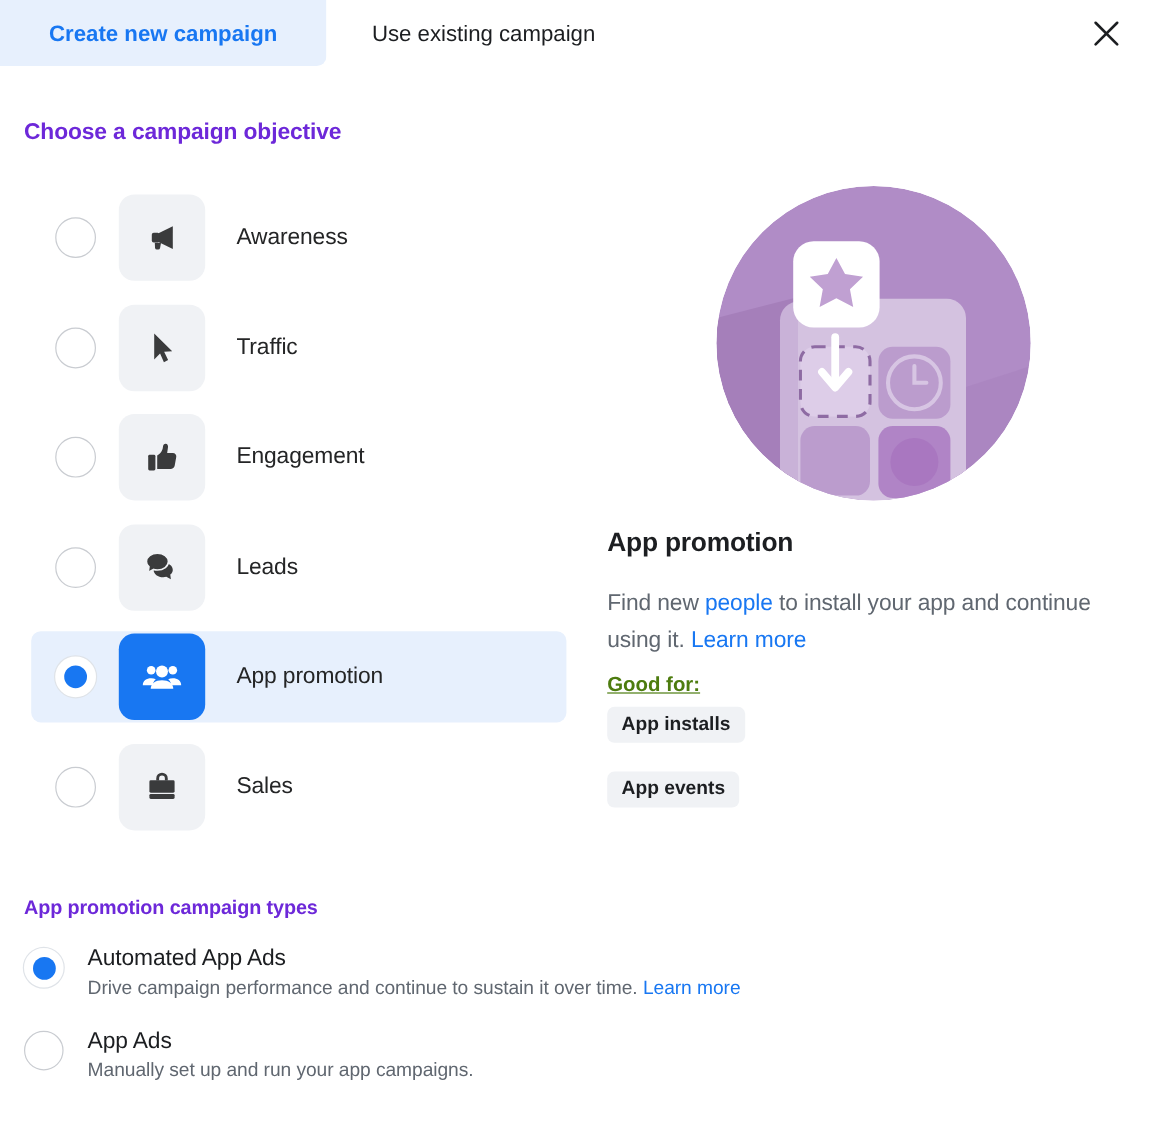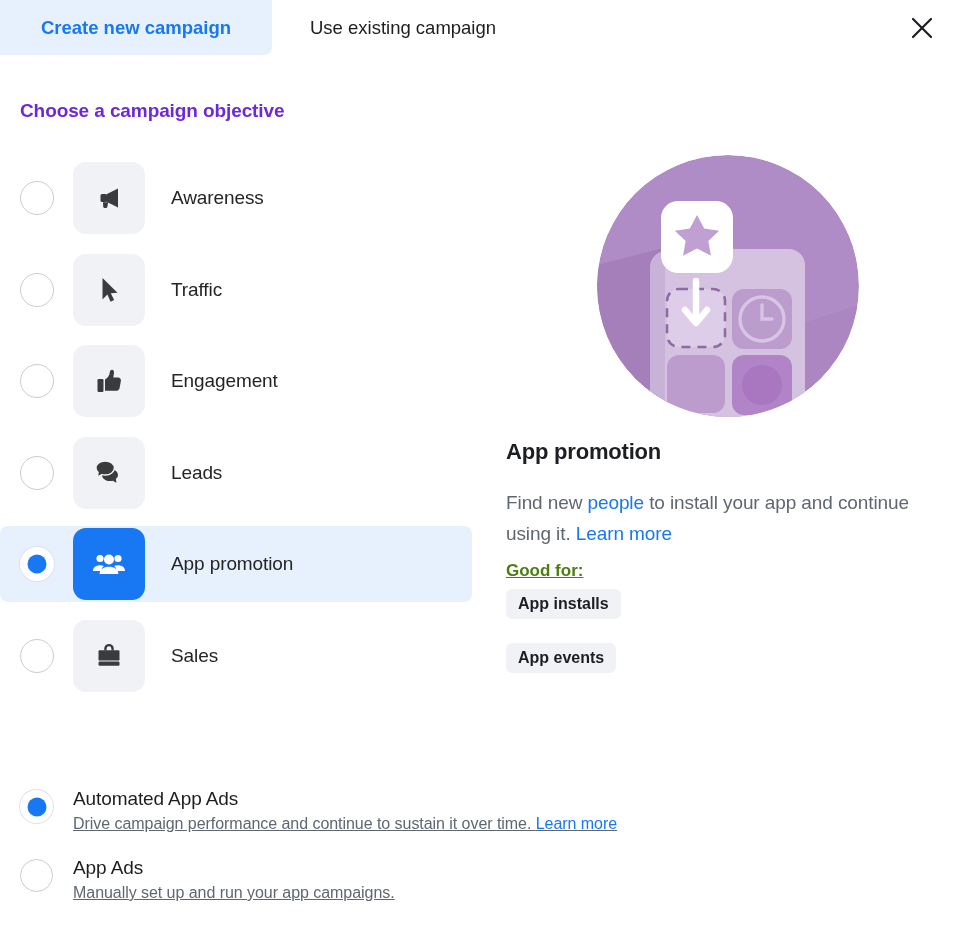--- a/index.html
+++ b/index.html
@@ -39,21 +39,21 @@
   
   .section-title {
     position: absolute; left: 20px;
     font-size: 19px; font-weight: bold; color: #6d28d9;
     letter-spacing: -0.1px;
   }
   #objective-title { top: 100px; }
   #types-title { top: 748px; font-size: 16.5px; }
 
   
-  .objective-list { position: absolute; left: 0; top: 160px; width: 472px; }
+  .objective-list { position: absolute; left: 0; top: 160px; width: 472px; padding-left: 26px; }
   .objective-row {
     position: relative; display: flex; align-items: center;
     height: 76px; margin-bottom: 15.5px;
     padding-left: 20px; border-radius: 8px; cursor: pointer;
   }
   .objective-row.selected { background: #e7f0fd; }
   .radio {
     flex: 0 0 auto; width: 34px; height: 34px; border-radius: 50%;
     border: 1.5px solid #c9ccd1; background: #fff;
     position: relative;
@@ -115,21 +115,21 @@
   .type-row.selected .type-radio {
     border: 2px solid #ffffff; box-shadow: 0 0 0 1px #dfe3e8;
   }
   .type-row.selected .type-radio::after {
     content: ""; position: absolute; left: 50%; top: 50%;
     width: 19px; height: 19px; border-radius: 50%;
     background: #1877f2; transform: translate(-50%, -50%);
   }
   .type-texts { margin-left: 20px; }
   .type-title { font-size: 19px; color: #1c1e21; letter-spacing: -0.1px; }
-  .type-desc { margin-top: 5px; font-size: 16px; color: #606770; letter-spacing: -0.05px; text-decoration: underline; }
+  .type-desc { margin-top: 5px; font-size: 16px; color: #606770; letter-spacing: -0.05px; }
   .type-desc .lnk { color: #1877f2; cursor: pointer; }
 </style>
 </head>
 <body>
 
 <div class="page">
 
   <div class="tabs">
     <div class="tab tab-create">
       <span>Create new campaign</span>
@@ -267,20 +267,21 @@
     <div class="badges">
       <span class="badge-row">
         <span class="badge">App installs</span>
       </span>
       <span class="badge-row">
         <span class="badge">App events</span>
       </span>
     </div>
   </div>
 
+  <div class="section-title" id="types-title">App promotion campaign types</div>
 
   <div class="types">
 
     <div class="type-row selected">
       <div class="type-radio"></div>
       <div class="type-texts">
         <div class="type-title">Automated App Ads</div>
         <div class="type-desc">
           <span>Drive campaign performance and continue to sustain it over time. </span><span class="lnk">Learn more</span>
         </div>

